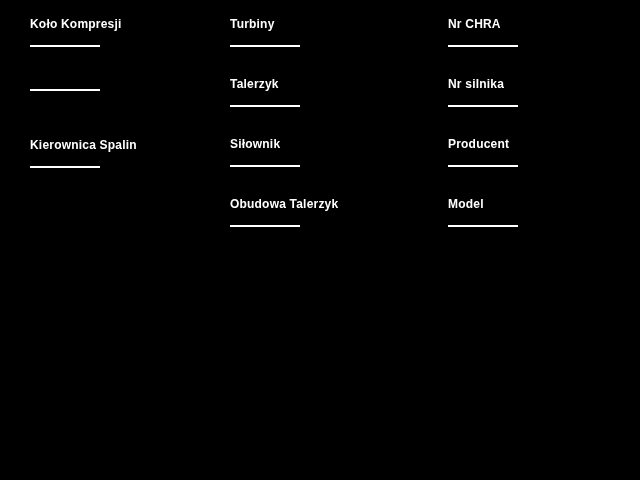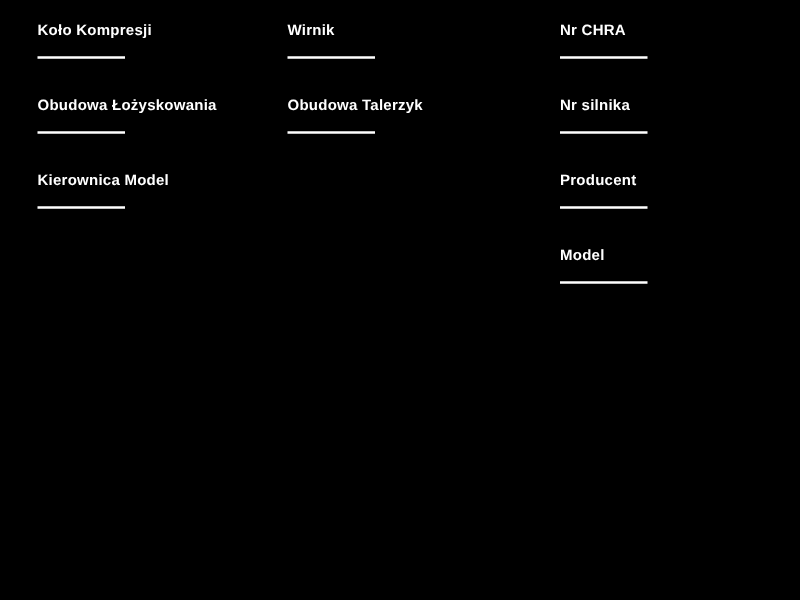--- a/index.html
+++ b/index.html
@@ -53,32 +53,39 @@
 <body>
 
 <div class="screen">
 
   <div class="form-column col-0">
     <div class="field">
       <div class="field-label">Koło Kompresji</div>
       <div class="field-input"></div>
     </div>
     <div class="field">
-      <div class="field-label">Obudowa Łożyskowania</div>
       <div class="field-input"></div>
     </div>
     <div class="field">
-      <div class="field-label">Kierownica Model</div>
+      <div class="field-label">Kierownica Spalin</div>
       <div class="field-input"></div>
     </div>
   </div>
 
   <div class="form-column col-1">
     <div class="field">
-      <div class="field-label">Wirnik</div>
+      <div class="field-label">Turbiny</div>
+      <div class="field-input"></div>
+    </div>
+    <div class="field">
+      <div class="field-label">Talerzyk</div>
+      <div class="field-input"></div>
+    </div>
+    <div class="field">
+      <div class="field-label">Siłownik</div>
       <div class="field-input"></div>
     </div>
     <div class="field">
       <div class="field-label">Obudowa Talerzyk</div>
       <div class="field-input"></div>
     </div>
   </div>
 
   <div class="form-column col-2">
     <div class="field">

